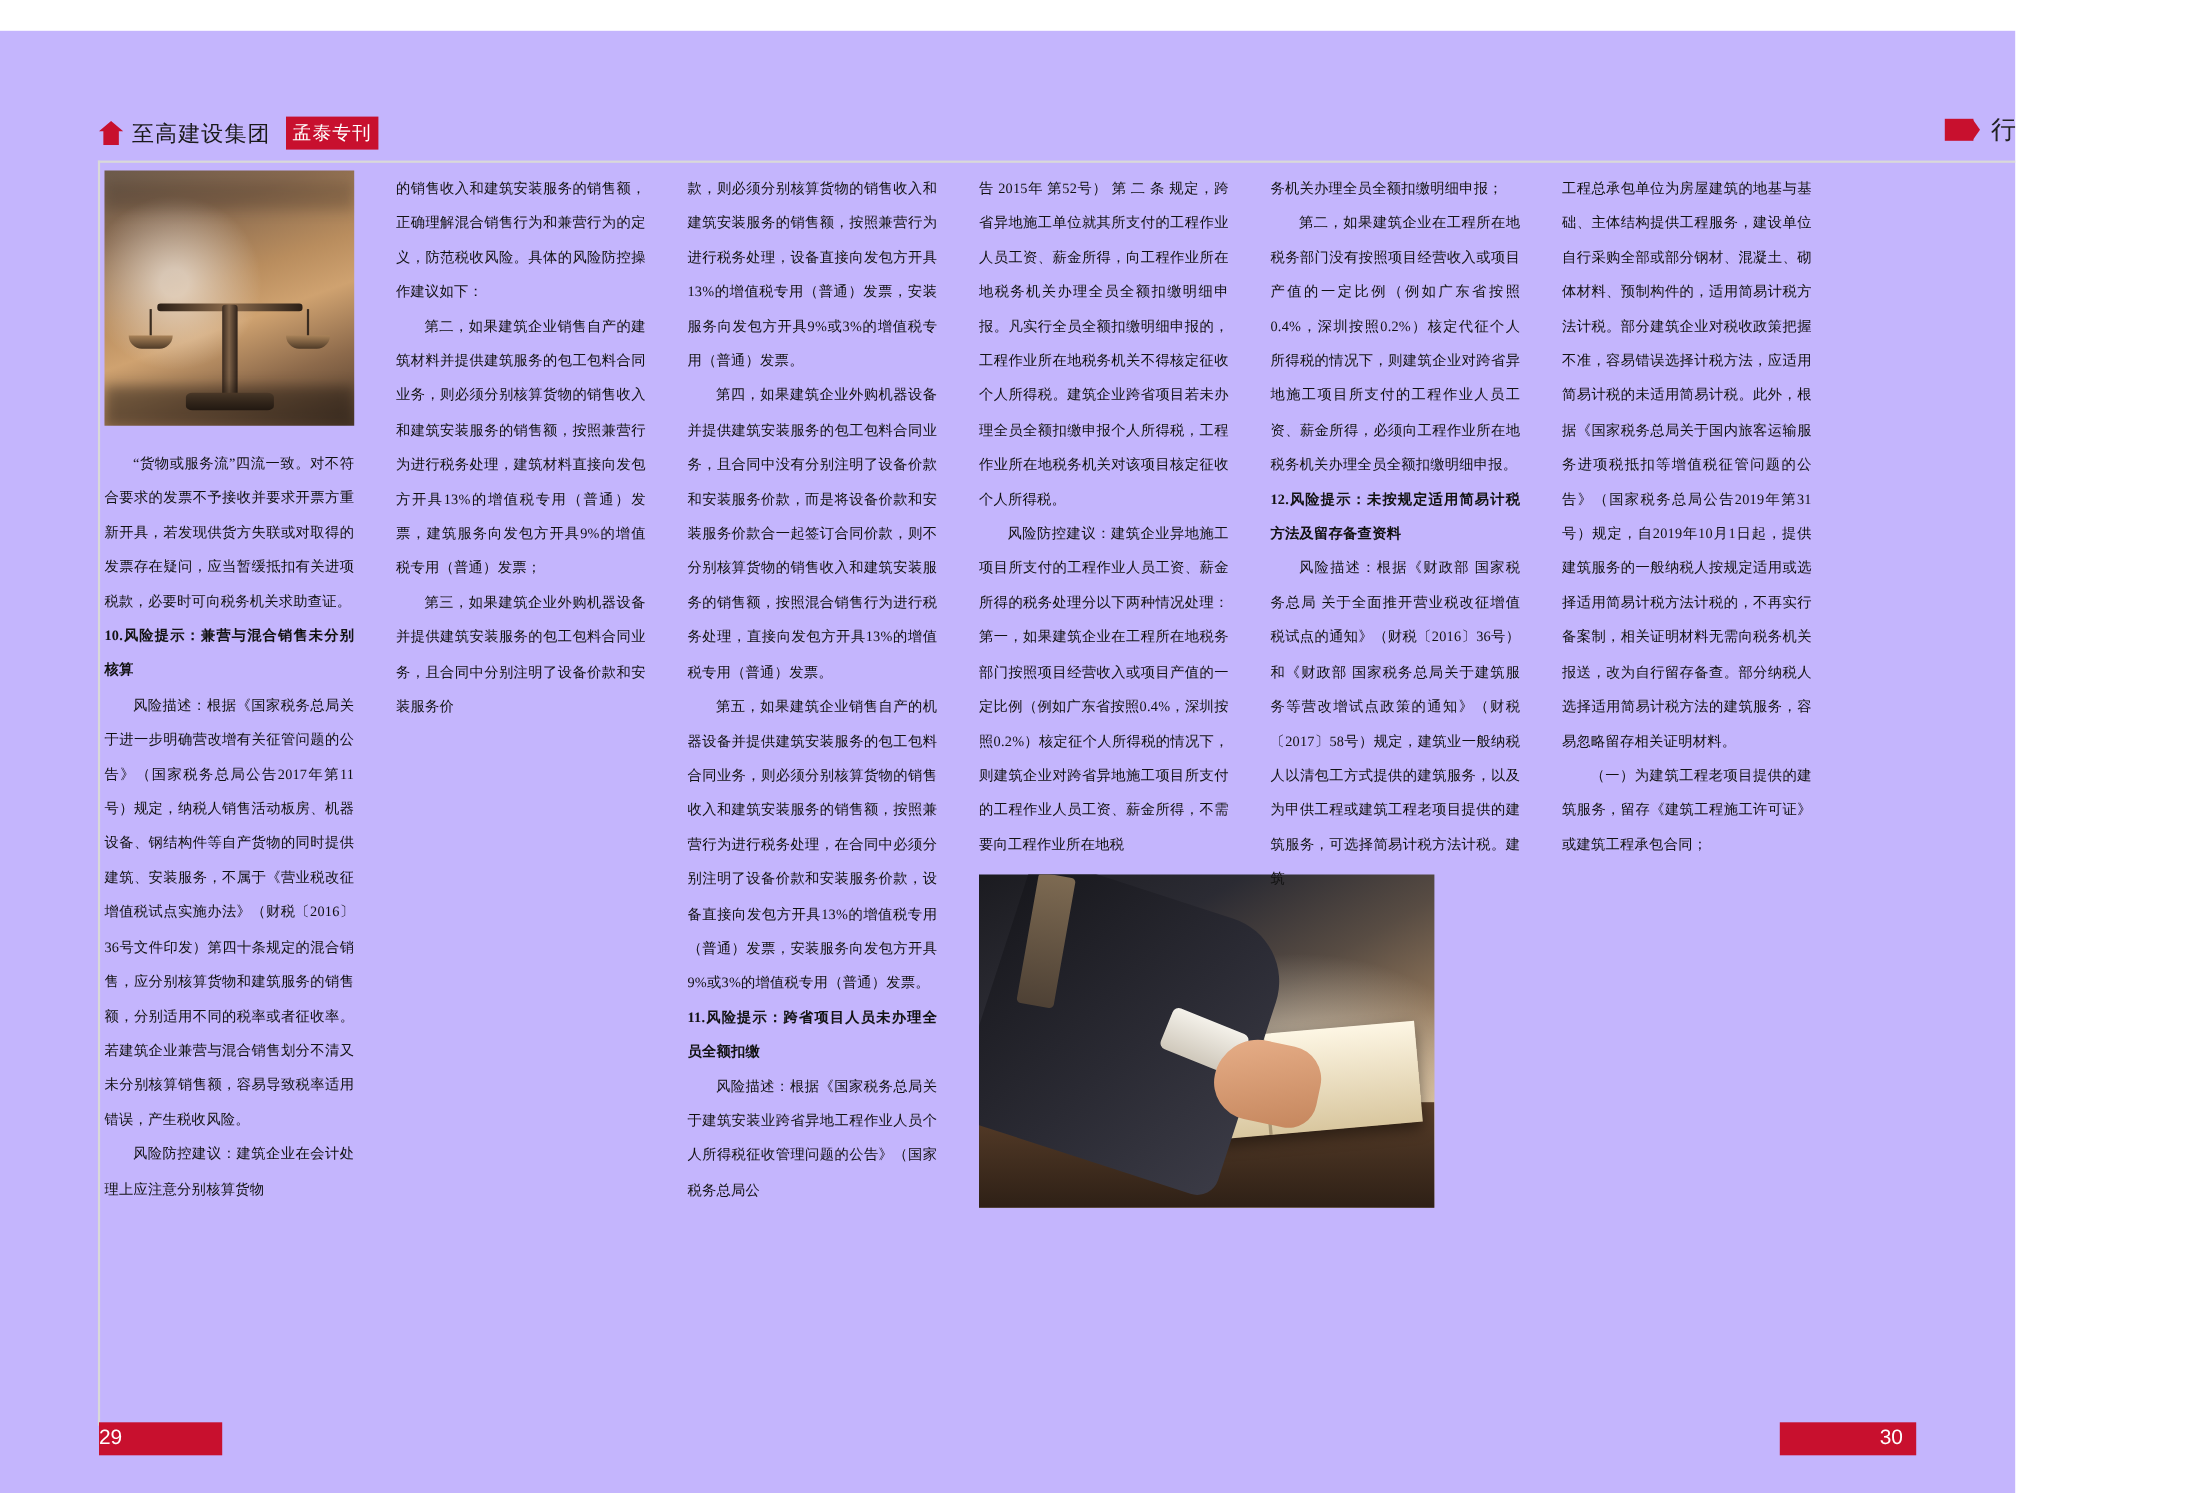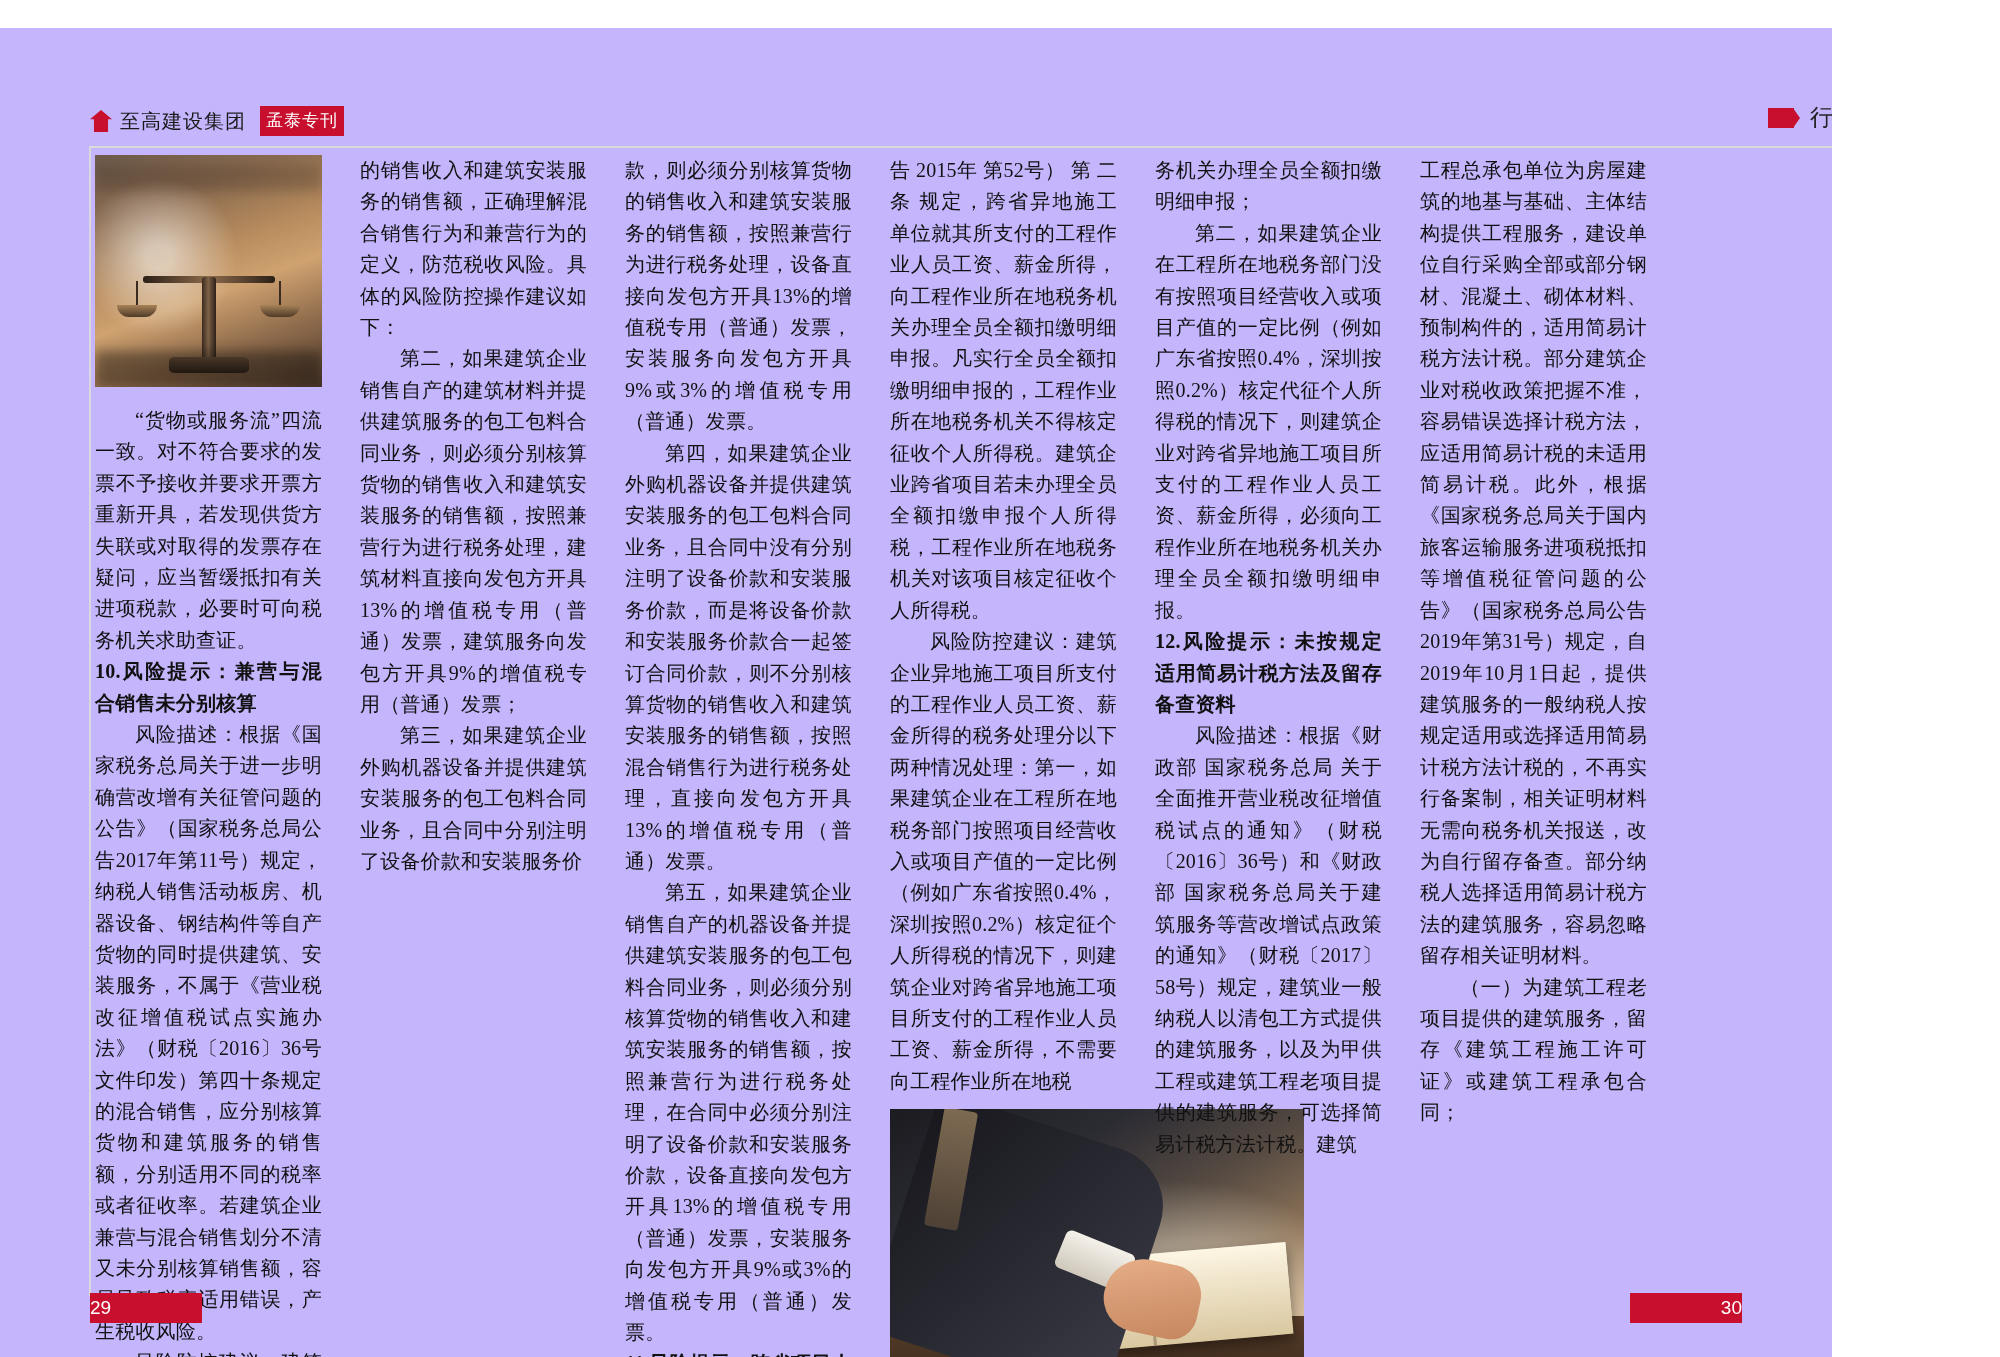--- a/index.html
+++ b/index.html
@@ -106,21 +106,21 @@
     gap: 0px;
   }
   .col {
     width: 227px;
     margin-right: 38px;
     position: relative;
   }
   .col:last-child { margin-right: 0; }
   p.para {
     margin: 0 0 0 0;
-    font-size: 20px;
+    font-size: 13px;
     line-height: 31.4px;
     color: #111111;
     text-align: justify;
     text-justify: inter-ideograph;
     letter-spacing: 0.2px;
   }
   p.indent { text-indent: 2em; }
   p.heading {
     font-weight: bold;
     text-indent: 0;
@@ -267,20 +267,21 @@
   }
   .pagenum.left {
     left: 90px;
     bottom: 62px;
     justify-content: flex-start;
   }
   .pagenum.right {
     right: 90px;
     bottom: 62px;
     justify-content: flex-end;
+    padding-right: 12px;
   }
 </style>
 </head>
 <body>
 
 <div class="page">
 
   <div class="header">
     <div class="brand">
       <span class="brand-mark"></span>

